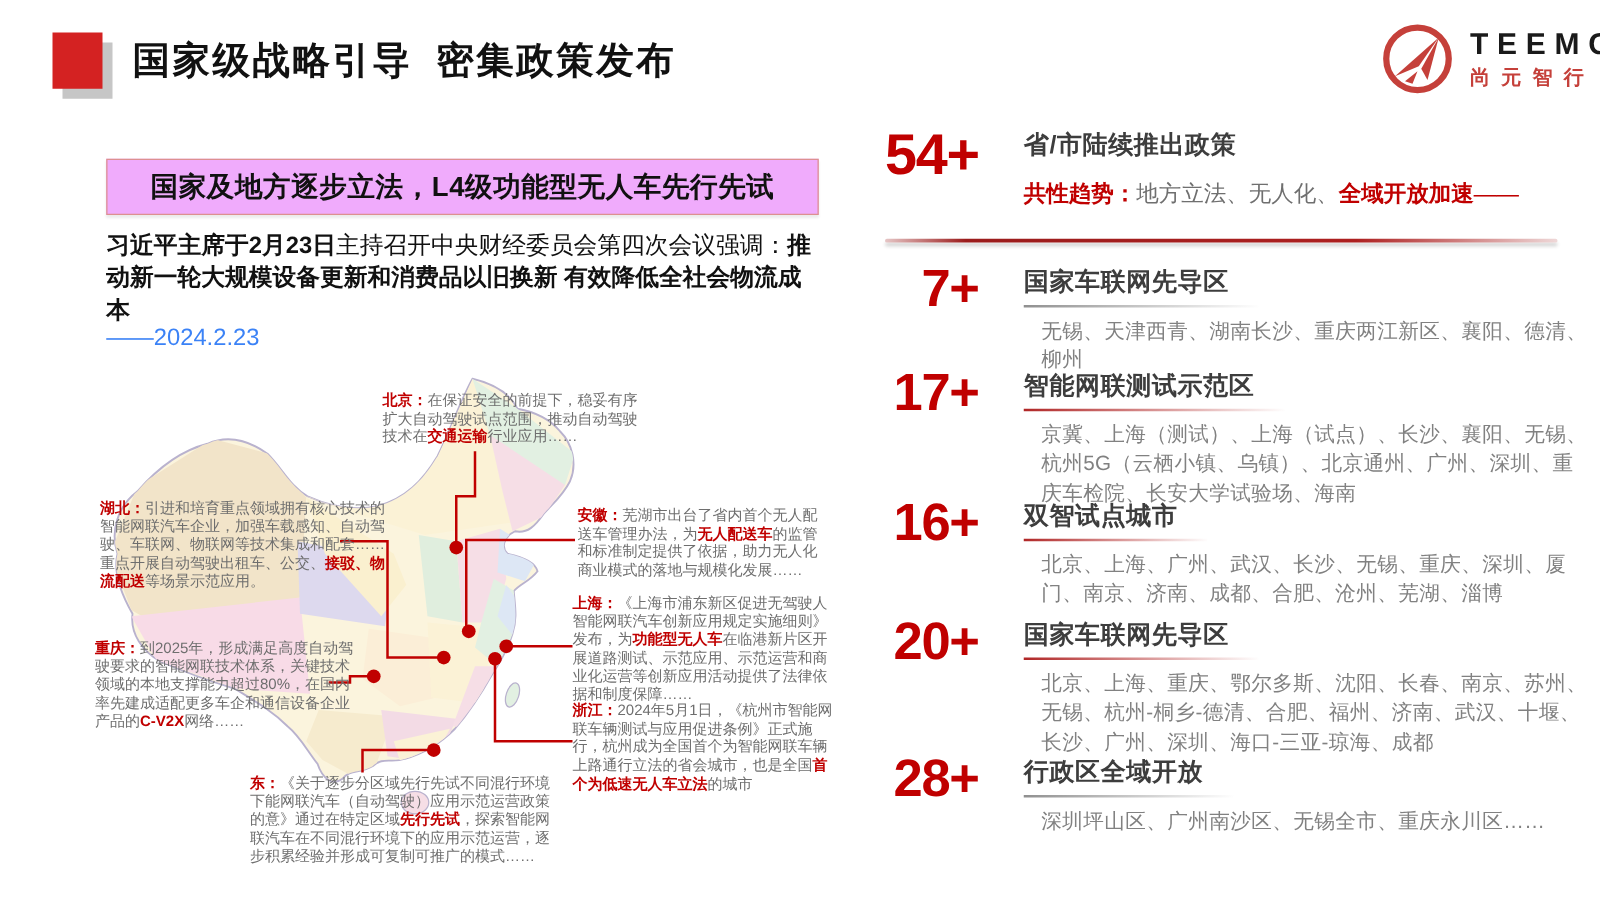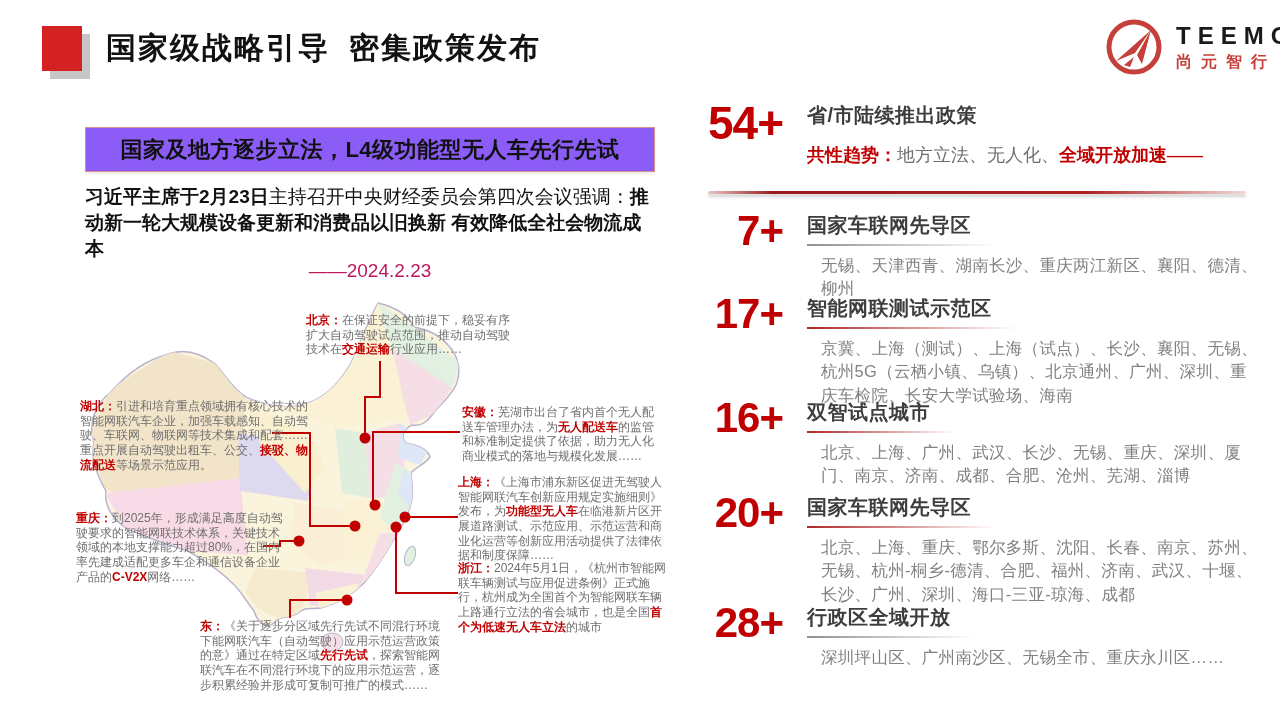--- a/index.html
+++ b/index.html
@@ -20,30 +20,30 @@
     white-space:pre;
     font-family:Liberation Serif, serif;
   }
   .logo { position:absolute; left:1104px; top:17px; display:flex; align-items:center; gap:12px; }
   .logo-text { display:flex; flex-direction:column; gap:2px; }
   .logo-name { font-size:24px; font-weight:bold; color:#1a1a1a; letter-spacing:7px; }
   .logo-sub  { font-size:16px; font-weight:bold; color:#c5403a; letter-spacing:9px; }
   
   .banner {
     position:absolute; left:85px; top:127px; width:570px; height:45px;
-    border:1px solid #dd9090; background:#8b5cf6;
+    border:1px solid #dd9090; background:#f0abfc;
     display:flex; align-items:center; justify-content:center;
     font-size:22px; font-weight:bold; color:#111; letter-spacing:0.5px;
     box-shadow:0 2px 2px rgba(0,0,0,0.08);
   }
   .quote { position:absolute; left:85px; top:184px; width:575px;
     font-size:19px; line-height:1.37; color:#111; }
   .quote b { font-weight:bold; }
   .quote-date { position:absolute; left:85px; top:260px; width:570px;
-    text-align:center; font-size:19px; color:#be185d; }
+    text-align:left; font-size:19px; color:#3b82f6; }
   
   .map-wrap { position:absolute; left:80px; top:293px; width:585px; height:427px; }
   .map-wrap svg.mapsvg, .map-wrap svg.links { position:absolute; left:0; top:0; }
   .ann { position:absolute; font-size:12px; line-height:1.22; color:#6e6e6e; }
   .ann .lbl { color:#c00000; font-weight:bold; }
   .ann .em  { color:#c00000; font-weight:bold; }
   .ann-beijing   { left:226px; top:20px;  width:210px; }
   .ann-hubei     { left:0px;   top:106px; width:233px; }
   .ann-anhui     { left:382px; top:112px; width:203px; }
   .ann-shanghai  { left:378px; top:182px; width:207px; }
@@ -57,21 +57,21 @@
     background:linear-gradient(to right, rgba(155,28,28,0.25), #9b1c1c 12%, #ad2020 70%, rgba(173,60,60,0.2));
     box-shadow:0 3px 3px rgba(0,0,0,0.18);
   }
   .stat-row { position:absolute; left:705px; width:565px; display:flex; align-items:flex-start; }
   .srow0{top:210px}.srow1{top:293px}.srow2{top:397px}.srow3{top:492px}.srow4{top:602px}
   .stat-num {
     width:78px; text-align:right; font-size:42px; font-weight:bold;
     color:#c00000; line-height:1.0; flex:none; letter-spacing:-1px;
   }
   .stat-head .stat-num { font-size:46px; }
-  .stat-body { margin-left:24px; width:455px; }
+  .stat-body { margin-left:36px; width:455px; }
   .stat-title {
     display:inline-block; font-size:20px; font-weight:bold; color:#3d3d3d;
     letter-spacing:0.5px; padding:2px 24px 5px 0; border-bottom:2px solid #14b8a6;
   }
   .stat-title.u-red  { border-bottom-color:#b02525;
     border-image:linear-gradient(to right,#b02525,rgba(176,37,37,0)) 1; }
   .stat-title.u-gray { border-bottom-color:#9a9a9a;
     border-image:linear-gradient(to right,#8f8f8f,rgba(143,143,143,0)) 1; }
   .stat-title.u-none { border-bottom:none; padding-bottom:0; }
   .stat-cities { margin-top:8px; padding-left:14px; font-size:16.5px;

